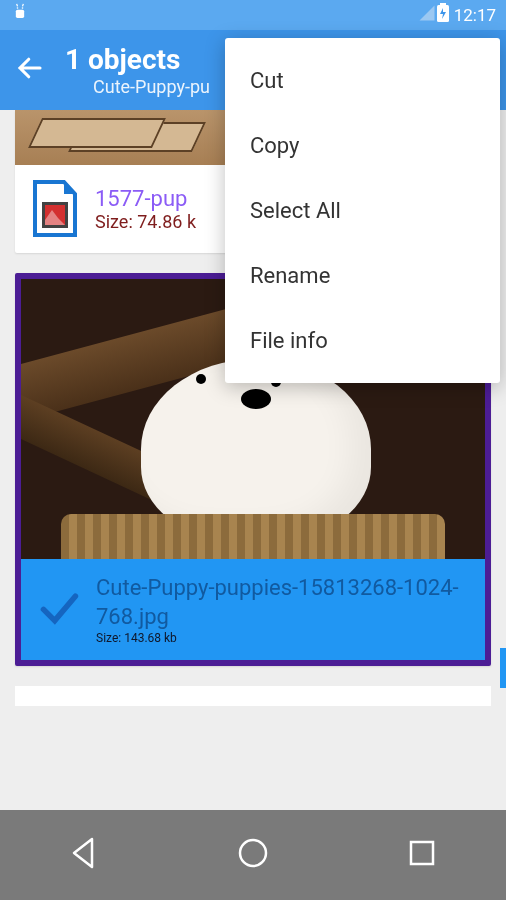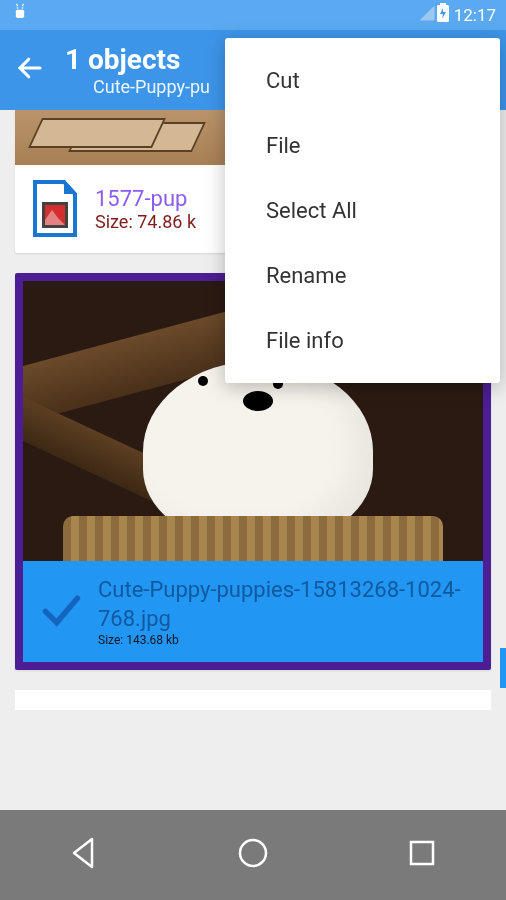--- a/index.html
+++ b/index.html
@@ -12,31 +12,31 @@
     .app-bar-text .title { font-size:28px; font-weight:700; }
     .app-bar-text .subtitle { font-size:18px; opacity:.9;margin-left:28px; }
     .content { background:#eee; height:700px; overflow:hidden; padding:0 15px; }
     .card { background:#fff; border-radius:2px; margin-bottom:20px; box-shadow:0 1px 2px rgba(0,0,0,.1); }
     .card.top { margin-top:0; }
     .card-img { width:100%; height:55px; overflow:hidden; }
     .card-info { display:flex; align-items:center; padding:15px; gap:15px; }
     .file-icon { width:50px; height:58px; }
     .file-meta .fname { font-size:22px; color:#8b5cf6; }
     .file-meta .fsize { font-size:18px; color:#7f1d1d; }
-    .card.selected { border:8px solid #4c1d95; background:#2196f3; }
+    .card.selected { border:6px solid #4c1d95; background:#2196f3; }
     .card.selected .card-img2 { width:100%; height:280px; background:#2b1a12; position:relative; overflow:hidden; }
     .card.selected .card-info2 { display:flex; align-items:center; padding:15px; gap:15px; }
     .card.selected .check svg { width:45px; height:45px; }
     .card.selected .fname2 { font-size:22px; color:#115aa0; line-height:1.3; }
     .card.selected .fsize2 { font-size:12px; color:#0f172a; }
     .card-bottom { height:20px; background:#fff; margin-top:10px; }
     .blue-nub { position:absolute; right:0; top:648px; width:6px; height:40px; background:#2196f3; }
     .nav-bar { position:absolute; bottom:0; left:0; right:0; height:90px; background:#7a7a7a; display:flex; align-items:center; justify-content:space-around; }
     .nav-bar svg { width:36px; height:36px; fill:none; stroke:#fff; stroke-width:2.5; }
-    .context-menu { position:absolute; top:38px; left:225px; width:275px; background:#fff; border-radius:3px; box-shadow:0 4px 20px rgba(0,0,0,.25); z-index:10; padding:10px 16px; }
+    .context-menu { position:absolute; top:38px; left:225px; width:275px; background:#fff; border-radius:3px; box-shadow:0 4px 20px rgba(0,0,0,.25); z-index:10; padding:10px 0; }
     .context-menu .item { padding:20px 25px; font-size:22px; color:#333; cursor:pointer; }
     
     .puppy-scene .branch1 { position:absolute; width:500px; height:55px; background:linear-gradient(#6b4a2a,#4a3019); transform:rotate(-15deg); top:35px; left:-60px; border-radius:20px; }
     .puppy-scene .branch2 { position:absolute; width:300px; height:40px; background:linear-gradient(#5d3f22,#3c2814); transform:rotate(25deg); top:160px; left:-60px; border-radius:20px; }
     .puppy-scene .puppy { position:absolute; bottom:20px; left:120px; width:230px; height:180px; background:#f6f2ec; border-radius:50% 50% 40% 40%; box-shadow:inset -20px -10px 30px rgba(0,0,0,.05); }
     .puppy-scene .puppy:before { content:""; position:absolute; top:30px; left:100px; width:30px; height:20px; background:#000; border-radius:50%; } 
     .puppy-scene .puppy:after { content:""; position:absolute; top:15px; left:55px; width:10px; height:10px; background:#000; border-radius:50%; box-shadow:75px 3px 0 #000; } 
     .puppy-scene .basket { position:absolute; bottom:0; left:40px; right:40px; height:45px; background:repeating-linear-gradient(90deg,#8c6b3c 0 8px,#a8844f 8px 16px); border-radius:10px 10px 0 0; }
     
     .bench-scene { width:100%; height:100%; background:linear-gradient(#b9946b,#a77f54); position:relative; }
@@ -128,21 +128,21 @@
     </div>
   </div>
 
   <div class="card-bottom"></div>
 </div>
 
 <div class="blue-nub"></div>
 
 <div class="context-menu">
   <div class="item">Cut</div>
-  <div class="item">File</div>
+  <div class="item">Copy</div>
   <div class="item">Select All</div>
   <div class="item">Rename</div>
   <div class="item">File info</div>
 </div>
 
 <div class="nav-bar">
   <div>
     <svg viewBox="0 0 36 36">
         <path d="M26 4 L8 18 L26 32 Z" fill="none" stroke="#fff" stroke-width="2.5" stroke-linejoin="round"></path>
       </svg>

